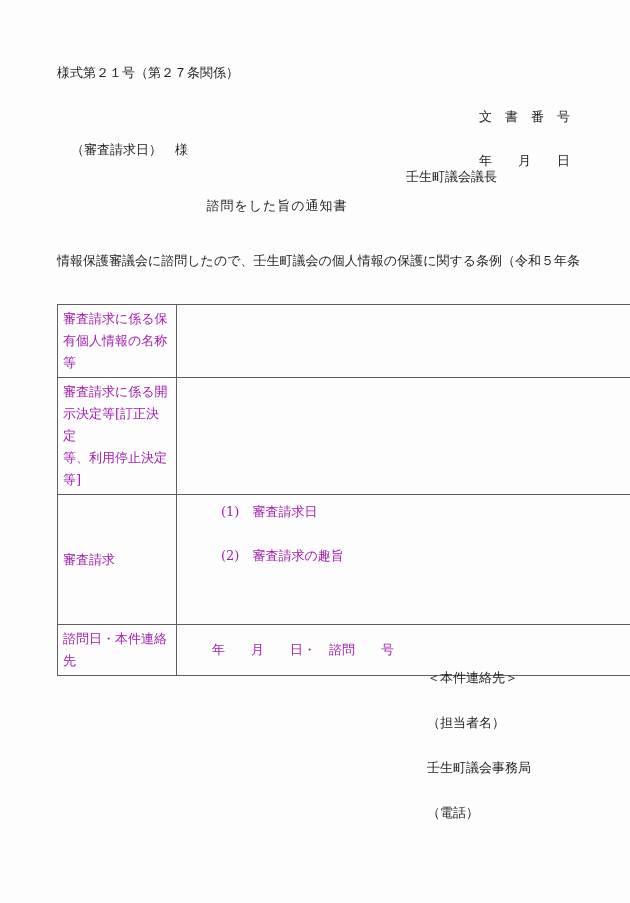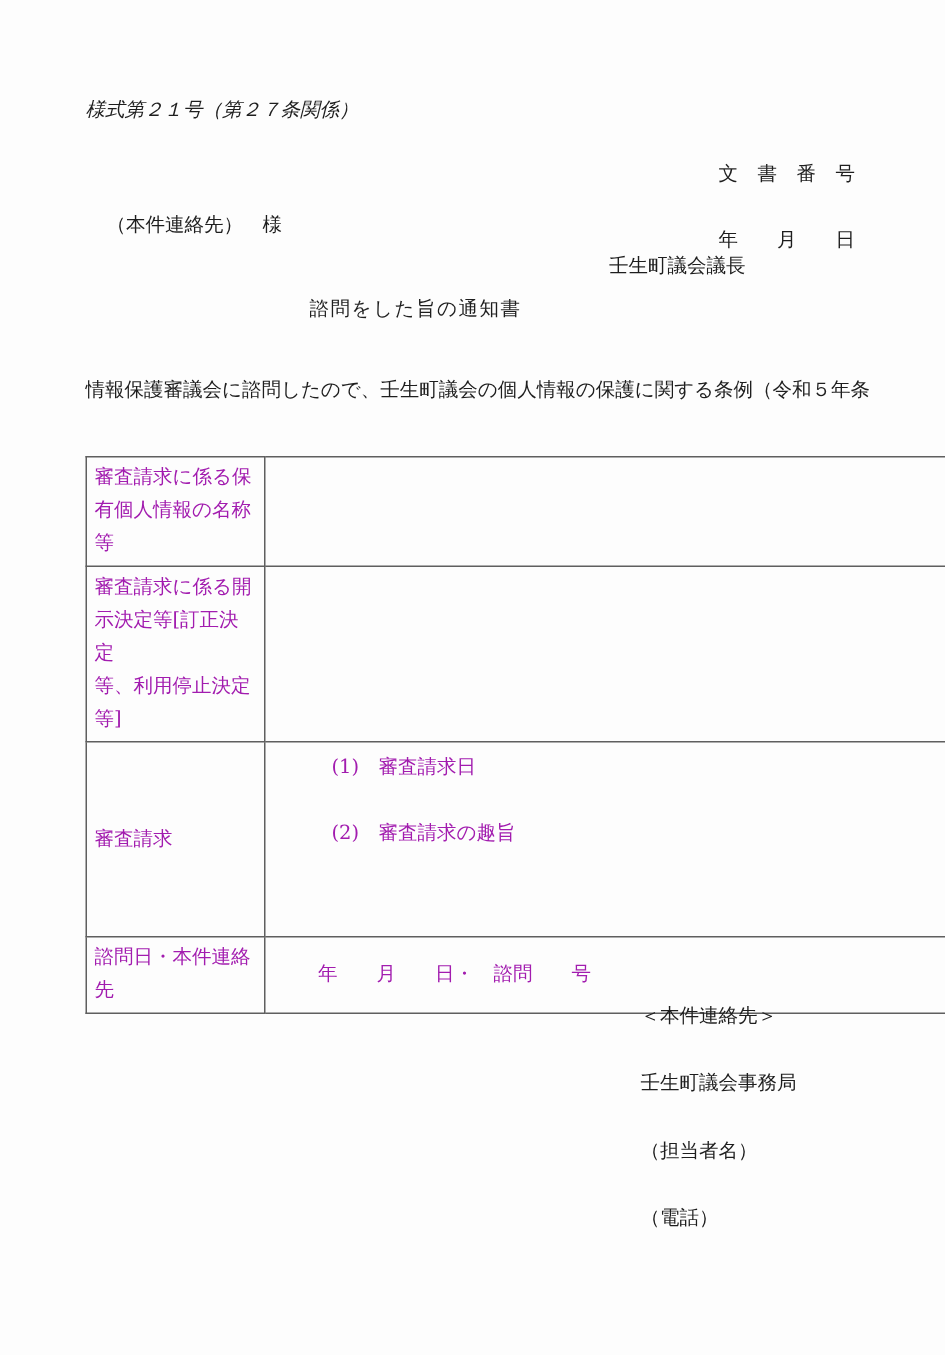--- a/index.html
+++ b/index.html
@@ -7,21 +7,21 @@
   .page {
     position:relative;
     width:630px; height:903px;
     background:#fdfdfd;
     font-family:"DejaVu Serif","Liberation Serif",serif;
     font-size:13px;
     color:#1e1e1e;
     overflow:hidden;
   }
   .abs { position:absolute; white-space:pre-line; }
-  .form-number { left:57px; top:64px;font-style:italic; }
+  .form-number { left:57px; top:64px; }
   .header-meta { right:60px; top:84px; text-align:right; line-height:22px; }
   .addressee { left:71px; top:141px; }
   .sender { left:406px; top:168px; }
   .doc-title { left:0; top:197px; width:554px; text-align:center; letter-spacing:1px; }
   .body-par { left:57px; top:220px; width:528px; line-height:27px; }
   .body-par div { white-space:pre; }
   .notif-table {
     position:absolute; left:57px; top:304px; width:607px;
     border-collapse:collapse;
     font-size:13px; color:#a21caf;
@@ -49,21 +49,21 @@
 
 <div class="page">
 
   <div class="abs form-number">様式第２１号（第２７条関係）</div>
 
   <div class="abs header-meta">
     <div>文　書　番　号</div>
     <div>年　　月　　日</div>
   </div>
 
-  <div class="abs addressee">（本件連絡先）　様</div>
+  <div class="abs addressee">（審査請求日）　様</div>
 
   <div class="abs sender">壬生町議会議長</div>
 
   <div class="abs doc-title">諮問をした旨の通知書</div>
 
   <div class="abs body-par">
     <div>情報保護審議会に諮問したので、壬生町議会の個人情報の保護に関する条例（令和５年条</div>
   </div>
 
   <table class="notif-table">
@@ -89,18 +89,18 @@
     </tr>
     <tr class="r4">
       <td class="col-label">諮問日・本件連絡先</td>
       <td class="val">　　年　　月　　日・　諮問　　号</td>
     </tr>
   </tbody>
     </table>
 
   <div class="abs contact">
     <div>＜本件連絡先＞</div>
+    <div>（担当者名）</div>
     <div>壬生町議会事務局</div>
-    <div>（担当者名）</div>
     <div>（電話）</div>
   </div>
 
 </div>
 
 </body></html>

